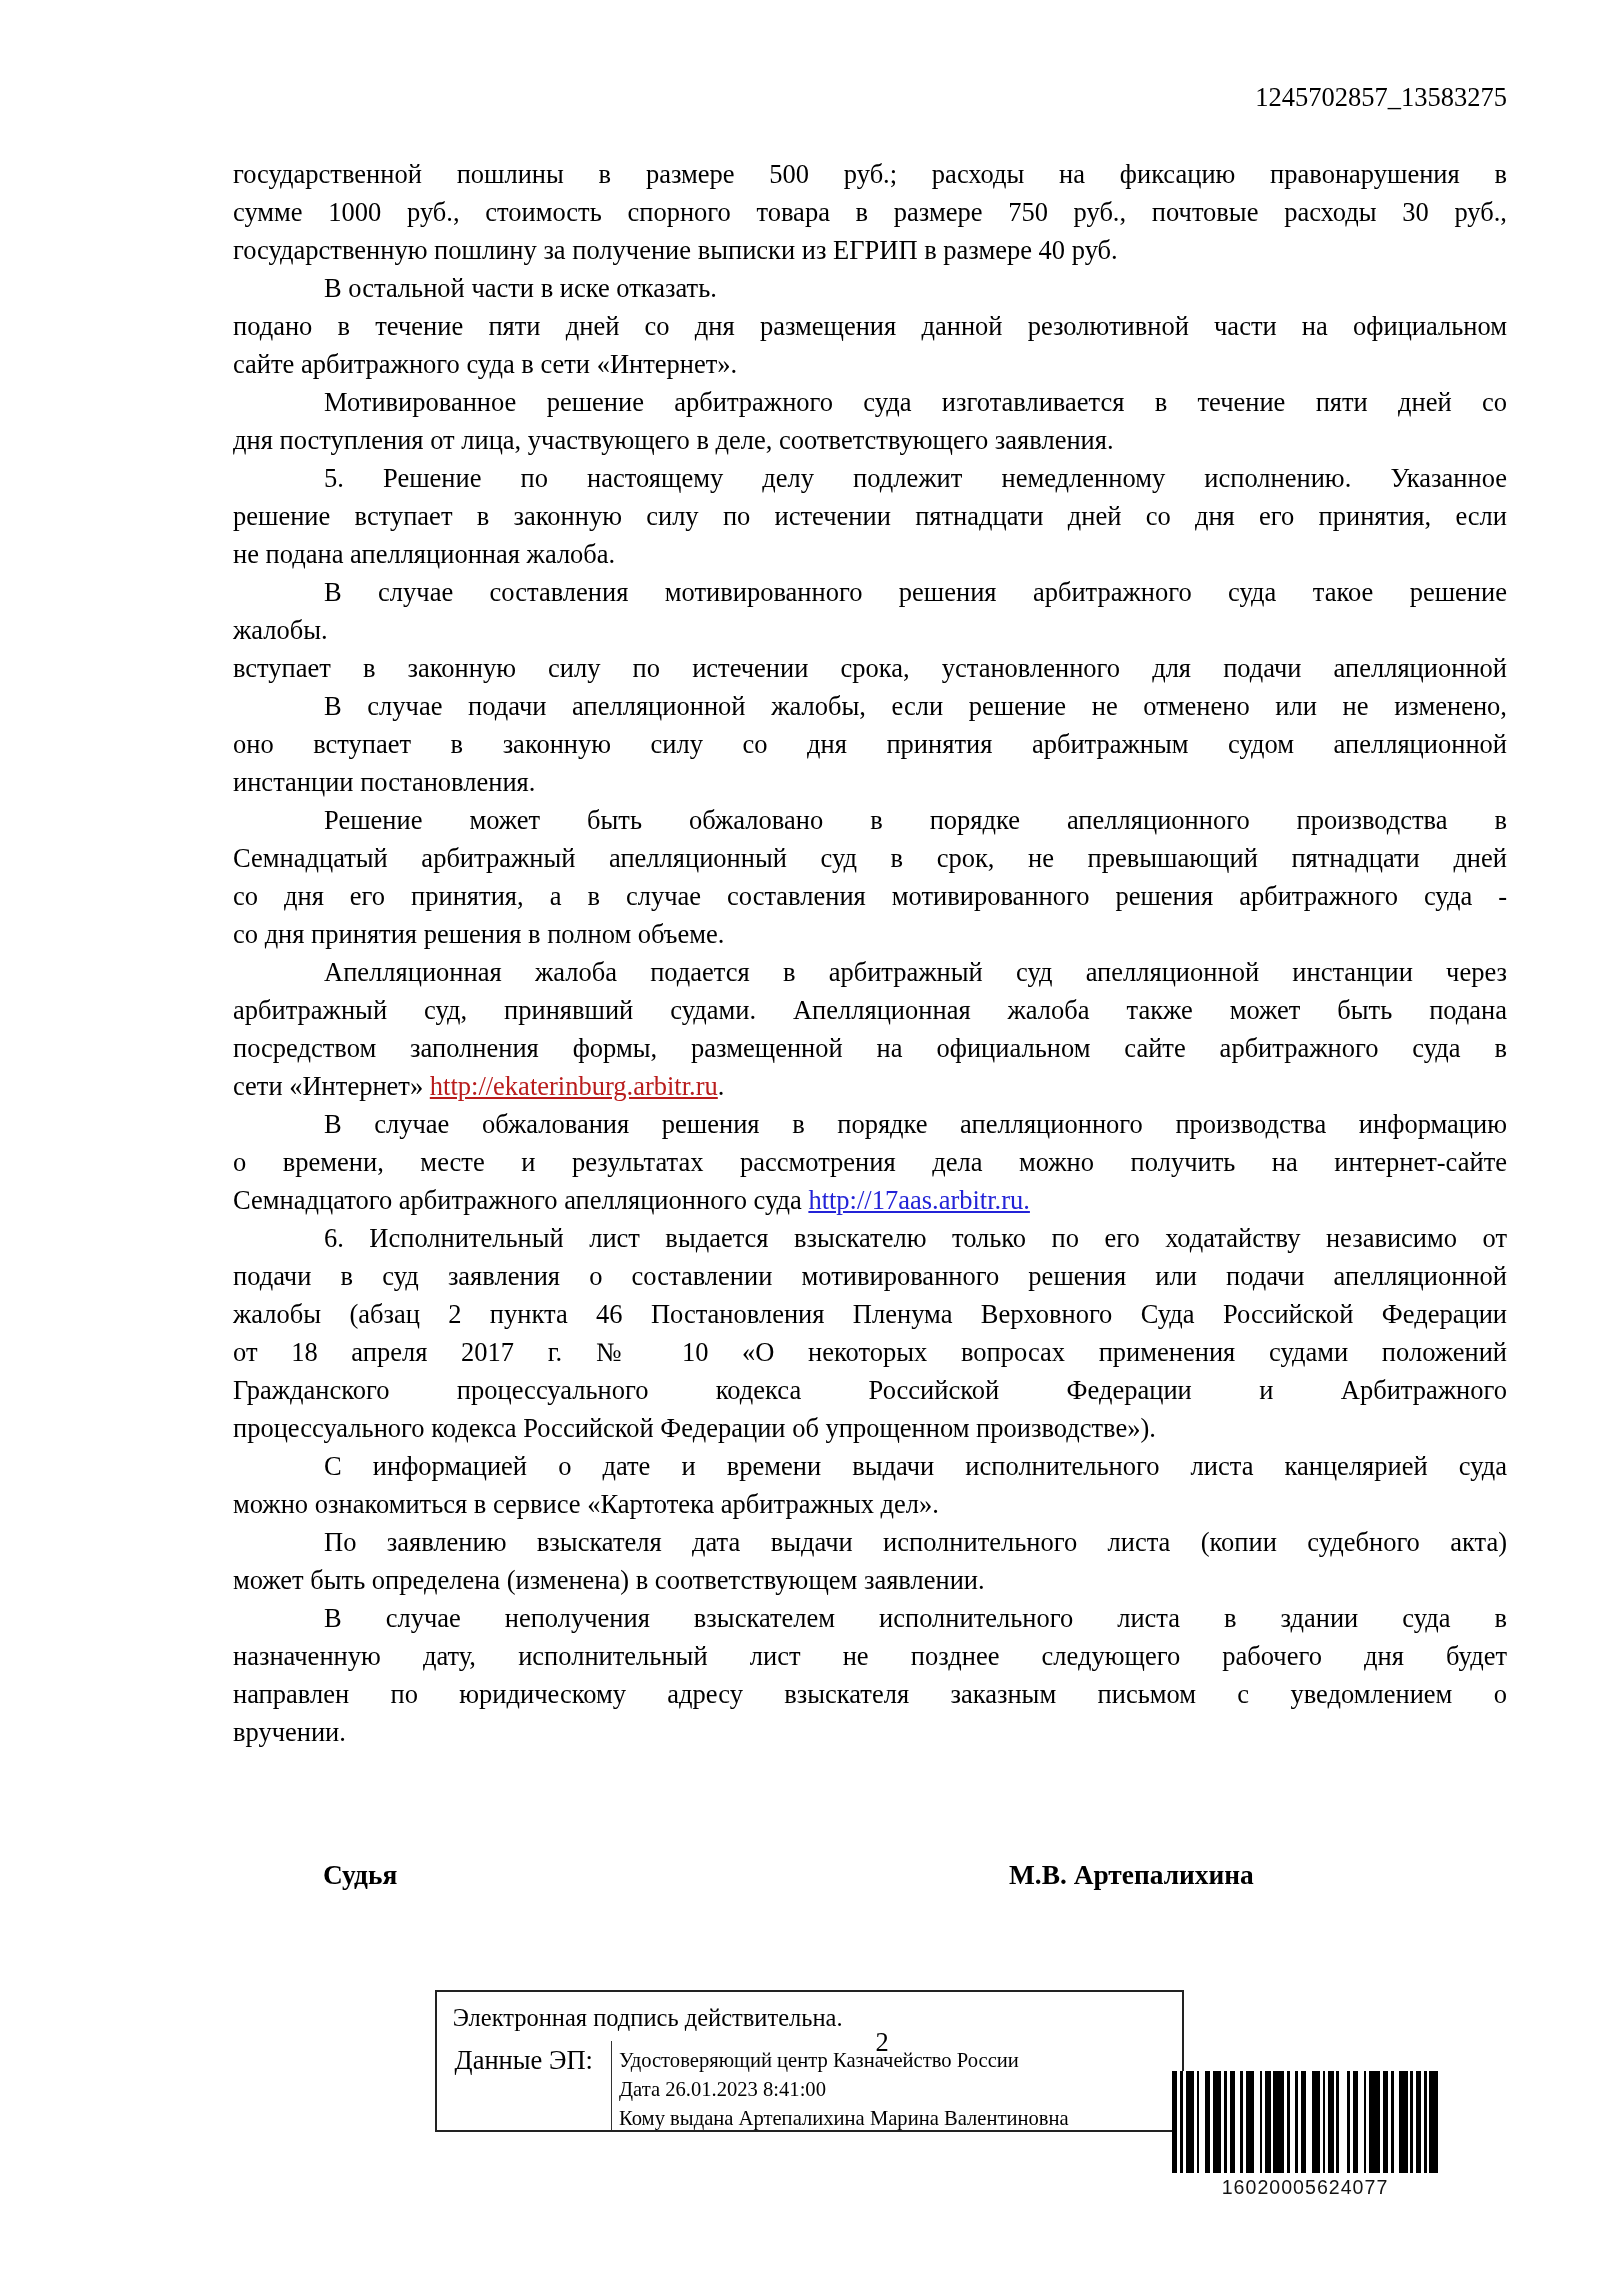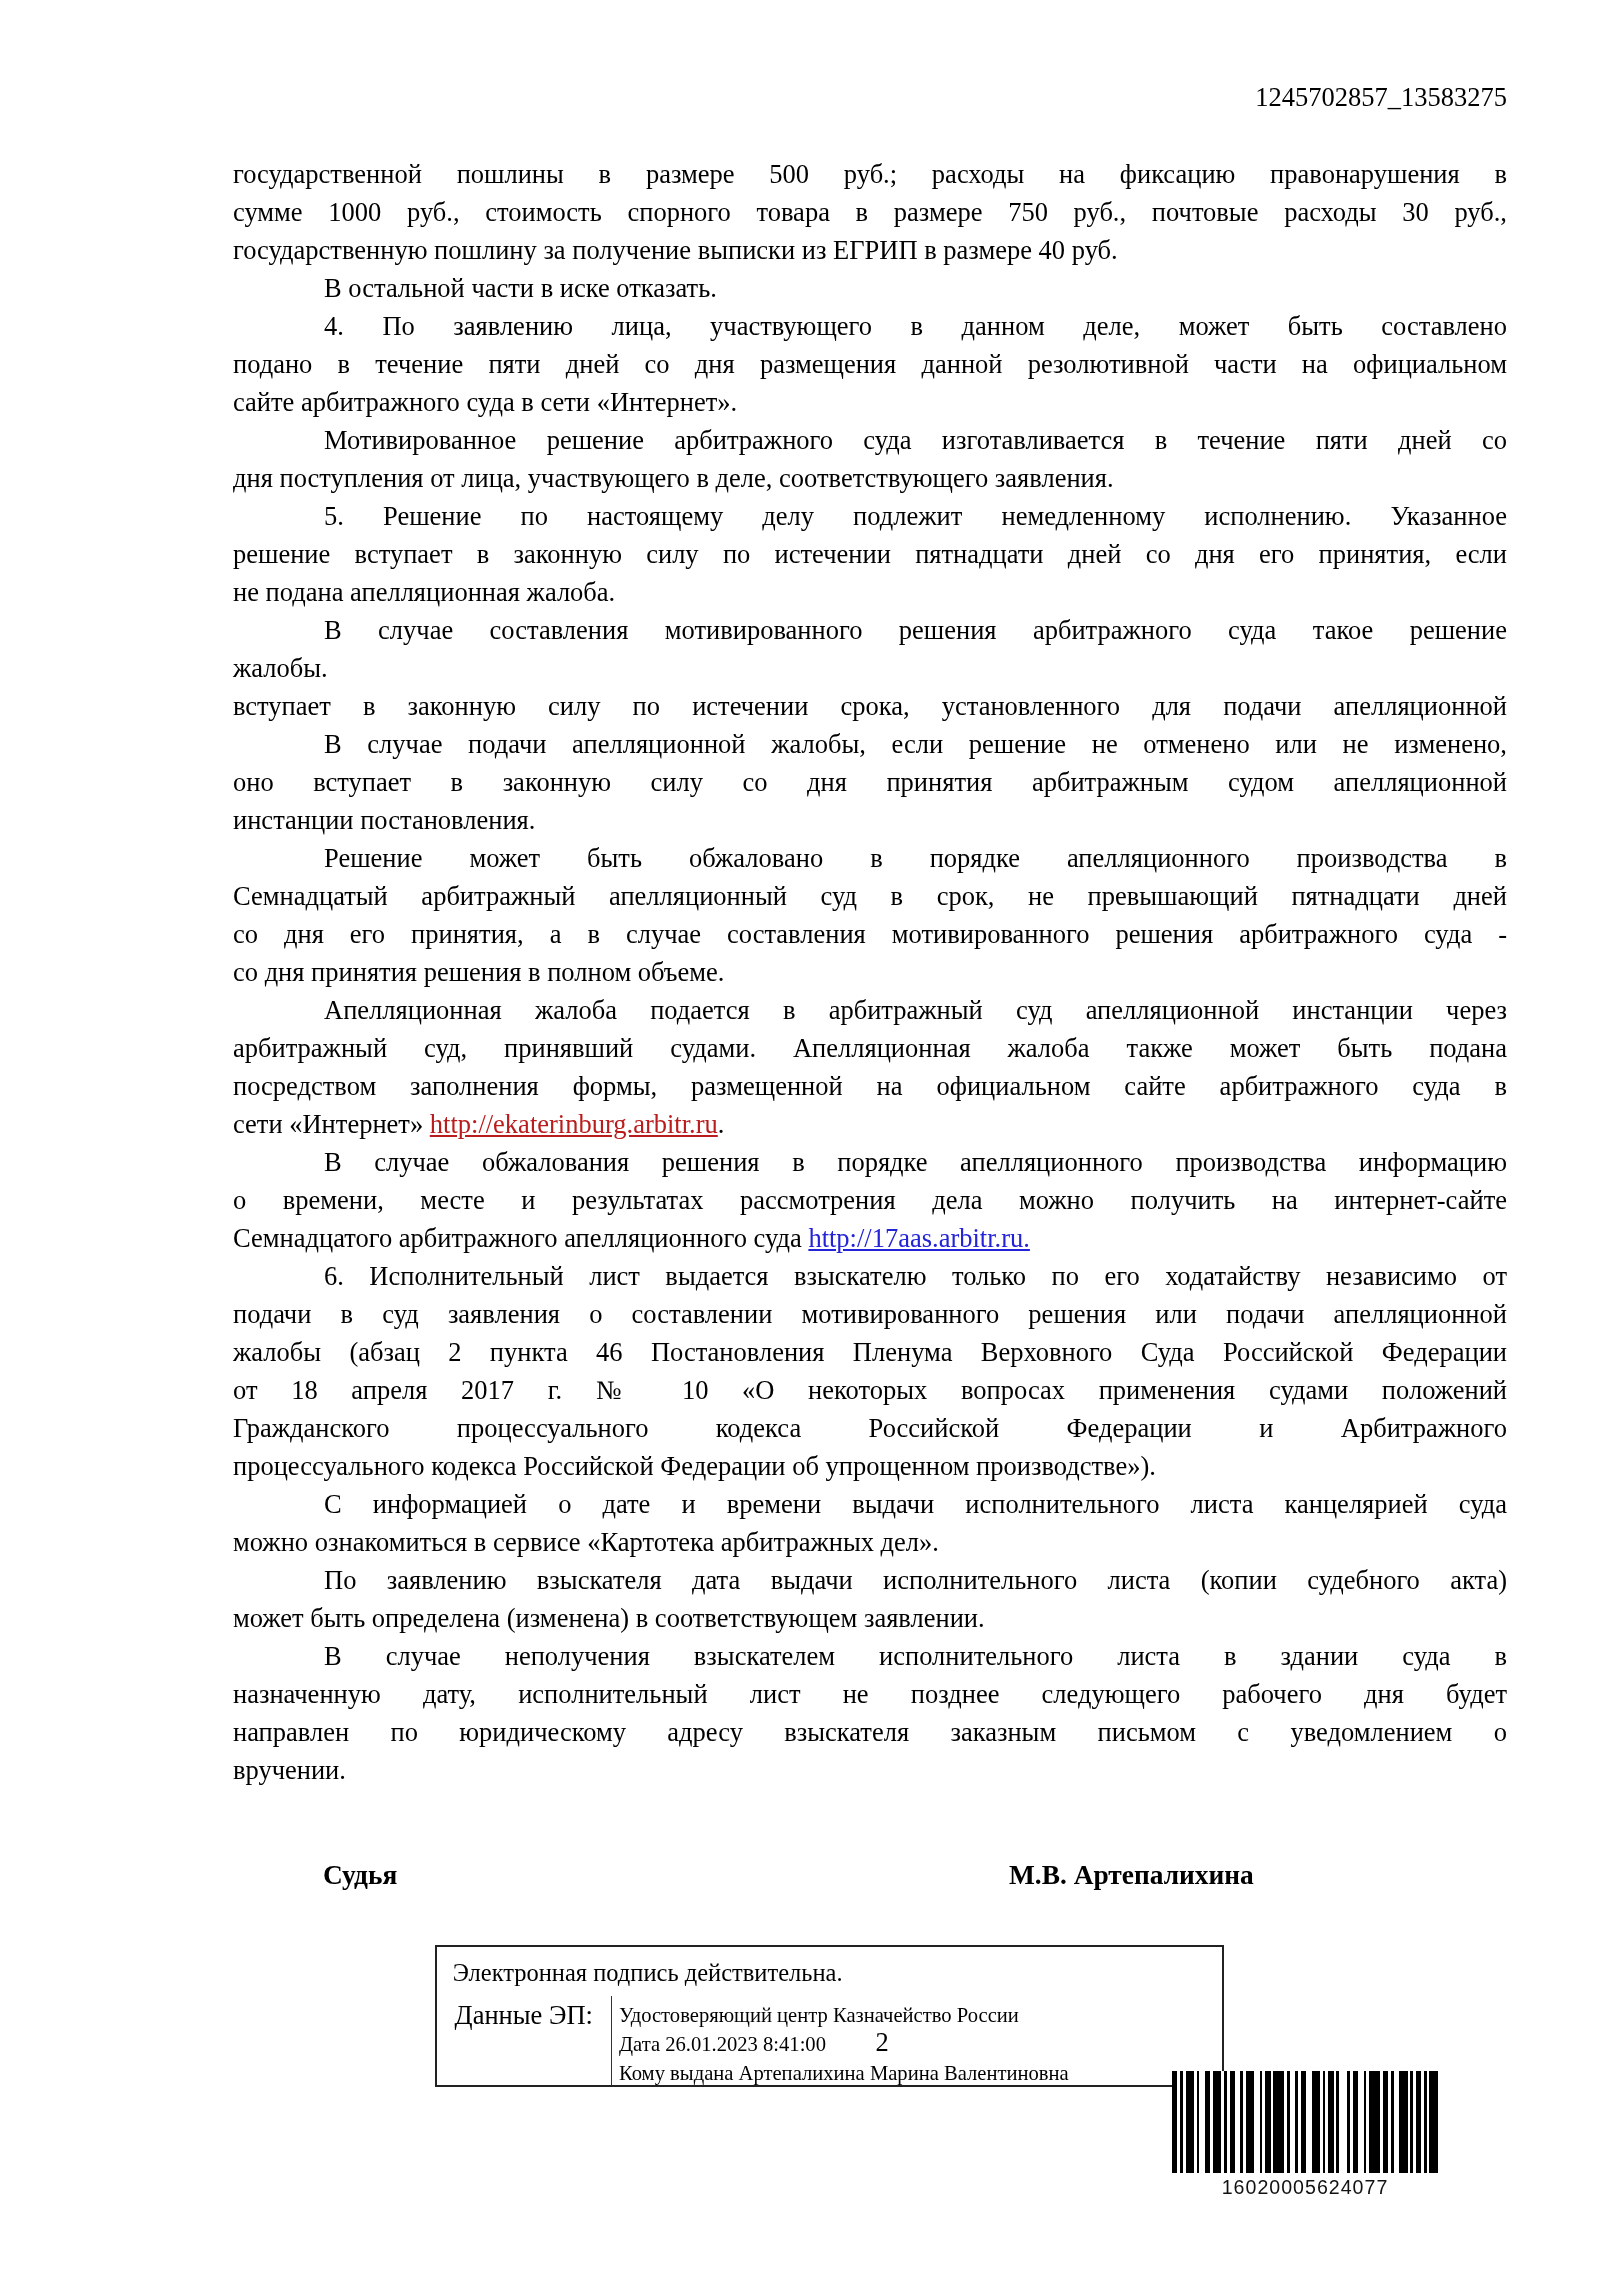--- a/index.html
+++ b/index.html
@@ -38,24 +38,23 @@
   .judge-label { position: absolute; left: 90px; top: 0; }
   .judge-name  { position: absolute; left: 776px; top: 0; }
   .page-num {
     position: absolute;
     left: 843px; top: 2027px; width: 78px;
     text-align: center;
     font-size: 26.5px;
   }
   .stamp {
     position: absolute;
-    left: 435px; top: 1945px;
+    left: 435px; top: 1990px;
     width: 745px; height: 138px;
     border: 2px solid #222;
-    padding-left: 40px;
   }
   .stamp-title { position: absolute; left: 15.7px; top: 11.8px;  font-size: 24.5px; }
   .stamp-label { position: absolute; left: 17.6px; top: 53px;  font-size: 26.5px; }
   .stamp-divider {
     position: absolute; left: 174px; top: 49px; bottom: 0;
     width: 1px; background: #333;
   }
   .stamp-details {
     position: absolute; left: 182px; top: 54px; right: 5.9px;
     font-size: 20.6px; line-height: 29px;
@@ -79,21 +78,20 @@
 
 <div class="page">
 
   <div class="doc-id">1245702857_13583275</div>
 
   <div class="body-text">
       <div class="line"><span>государственной пошлины в размере 500 руб.; расходы на фиксацию правонарушения в</span></div>
       <div class="line"><span>сумме 1000 руб., стоимость спорного товара в размере 750 руб., почтовые расходы 30 руб.,</span></div>
       <div class="line end"><span>государственную пошлину за получение выписки из ЕГРИП в размере 40 руб.</span></div>
       <div class="line ind end"><span>В остальной части в иске отказать.</span></div>
-      <div class="line ind"><span>4. По заявлению лица, участвующего в данном деле, может быть составлено</span></div>
       <div class="line"><span>подано в течение пяти дней со дня размещения данной резолютивной части на официальном</span></div>
       <div class="line end"><span>сайте арбитражного суда в сети «Интернет».</span></div>
       <div class="line ind"><span>Мотивированное решение арбитражного суда изготавливается в течение пяти дней со</span></div>
       <div class="line end"><span>дня поступления от лица, участвующего в деле, соответствующего заявления.</span></div>
       <div class="line ind"><span>5. Решение по настоящему делу подлежит немедленному исполнению. Указанное</span></div>
       <div class="line"><span>решение вступает в законную силу по истечении пятнадцати дней со дня его принятия, если</span></div>
       <div class="line end"><span>не подана апелляционная жалоба.</span></div>
       <div class="line ind"><span>В случае составления мотивированного решения арбитражного суда такое решение</span></div>
       <div class="line end"><span>жалобы.</span></div>
       <div class="line"><span>вступает в законную силу по истечении срока, установленного для подачи апелляционной</span></div>

